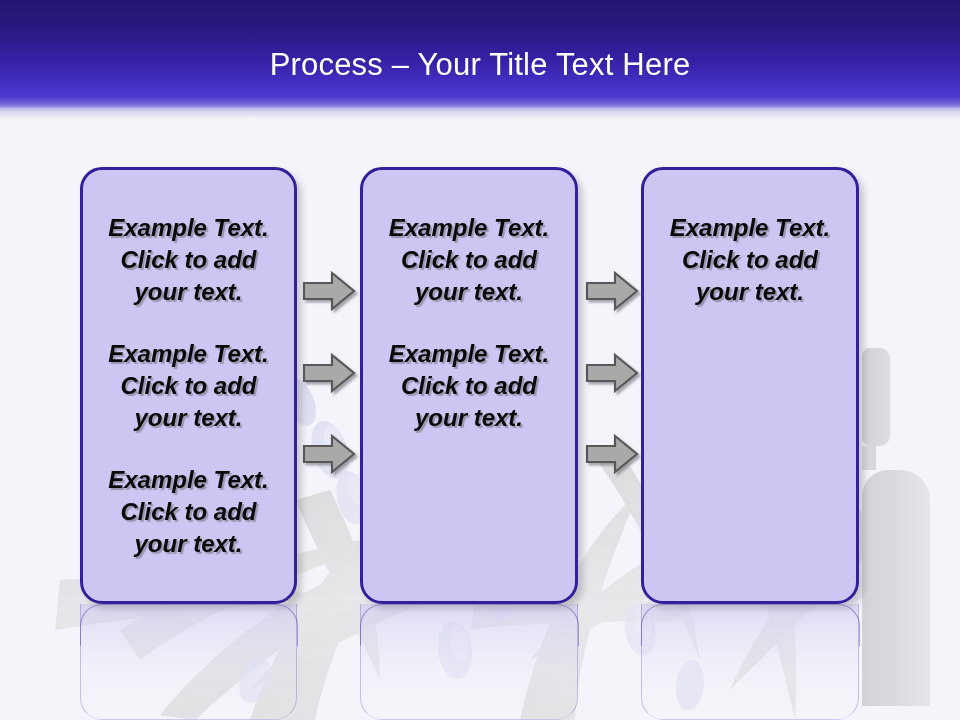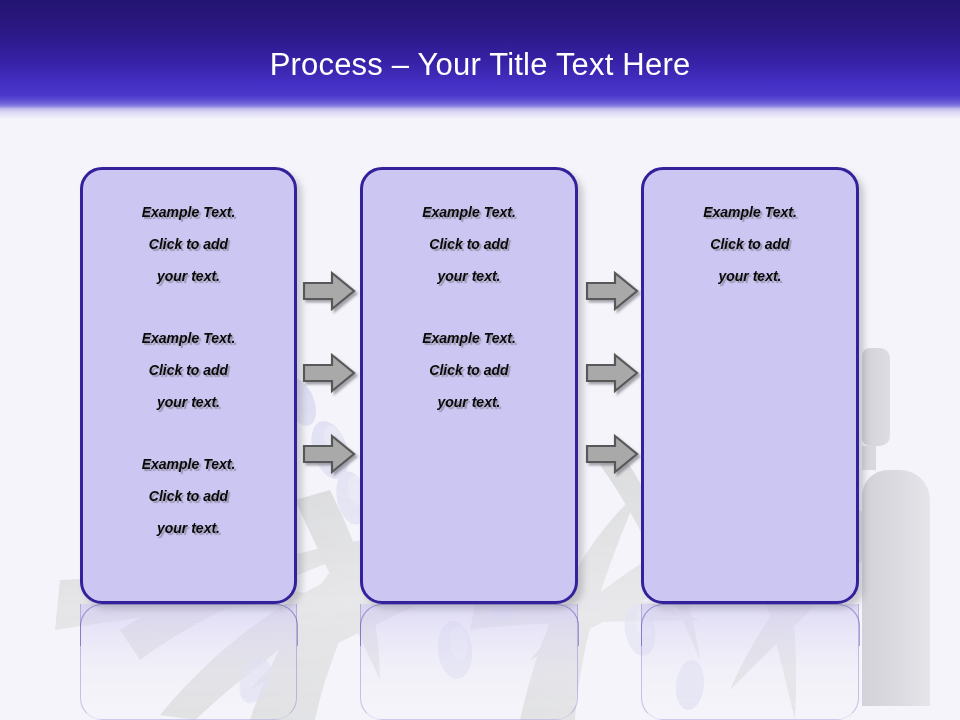--- a/index.html
+++ b/index.html
@@ -93,25 +93,25 @@
   }
   .box-inner {
     position: absolute;
     left: 6px; right: 6px;
     top: 26px;
     text-align: center;
   }
   .para {
     font-style: italic;
     font-weight: 600;
-    font-size: 14px;
+    font-size: 24px;
     line-height: 32px;
     color: #0a0a0a;
     text-shadow: 2px 2px 1px rgba(110,110,120,0.55);
-    margin: 0 0 30px 0;
+    margin: 16px 0 30px 0;
     white-space: pre-line;
   }
   .para:last-child { margin-bottom: 0; }
 
   
   .reflection {
     position: absolute;
     box-sizing: border-box;
     background: linear-gradient(to bottom,
         rgba(205,199,243,0.58) 0%,

